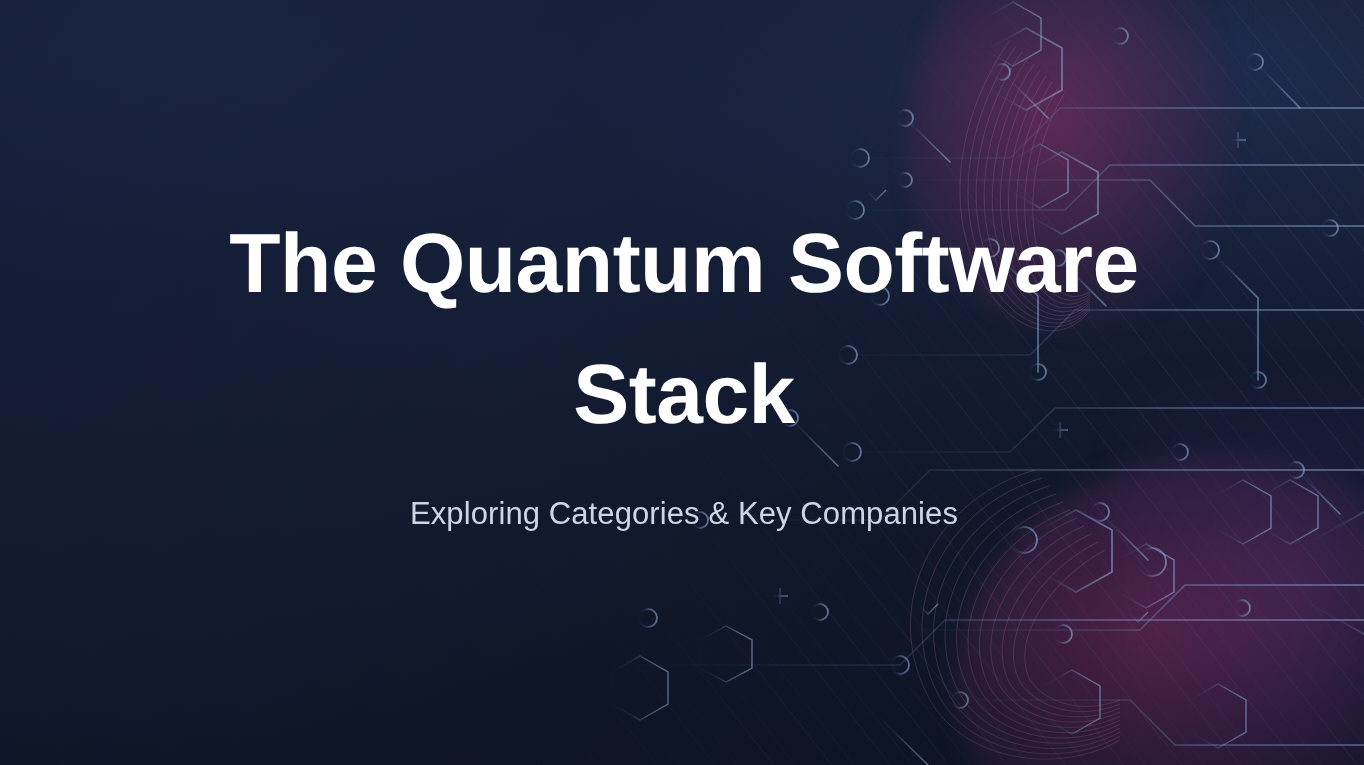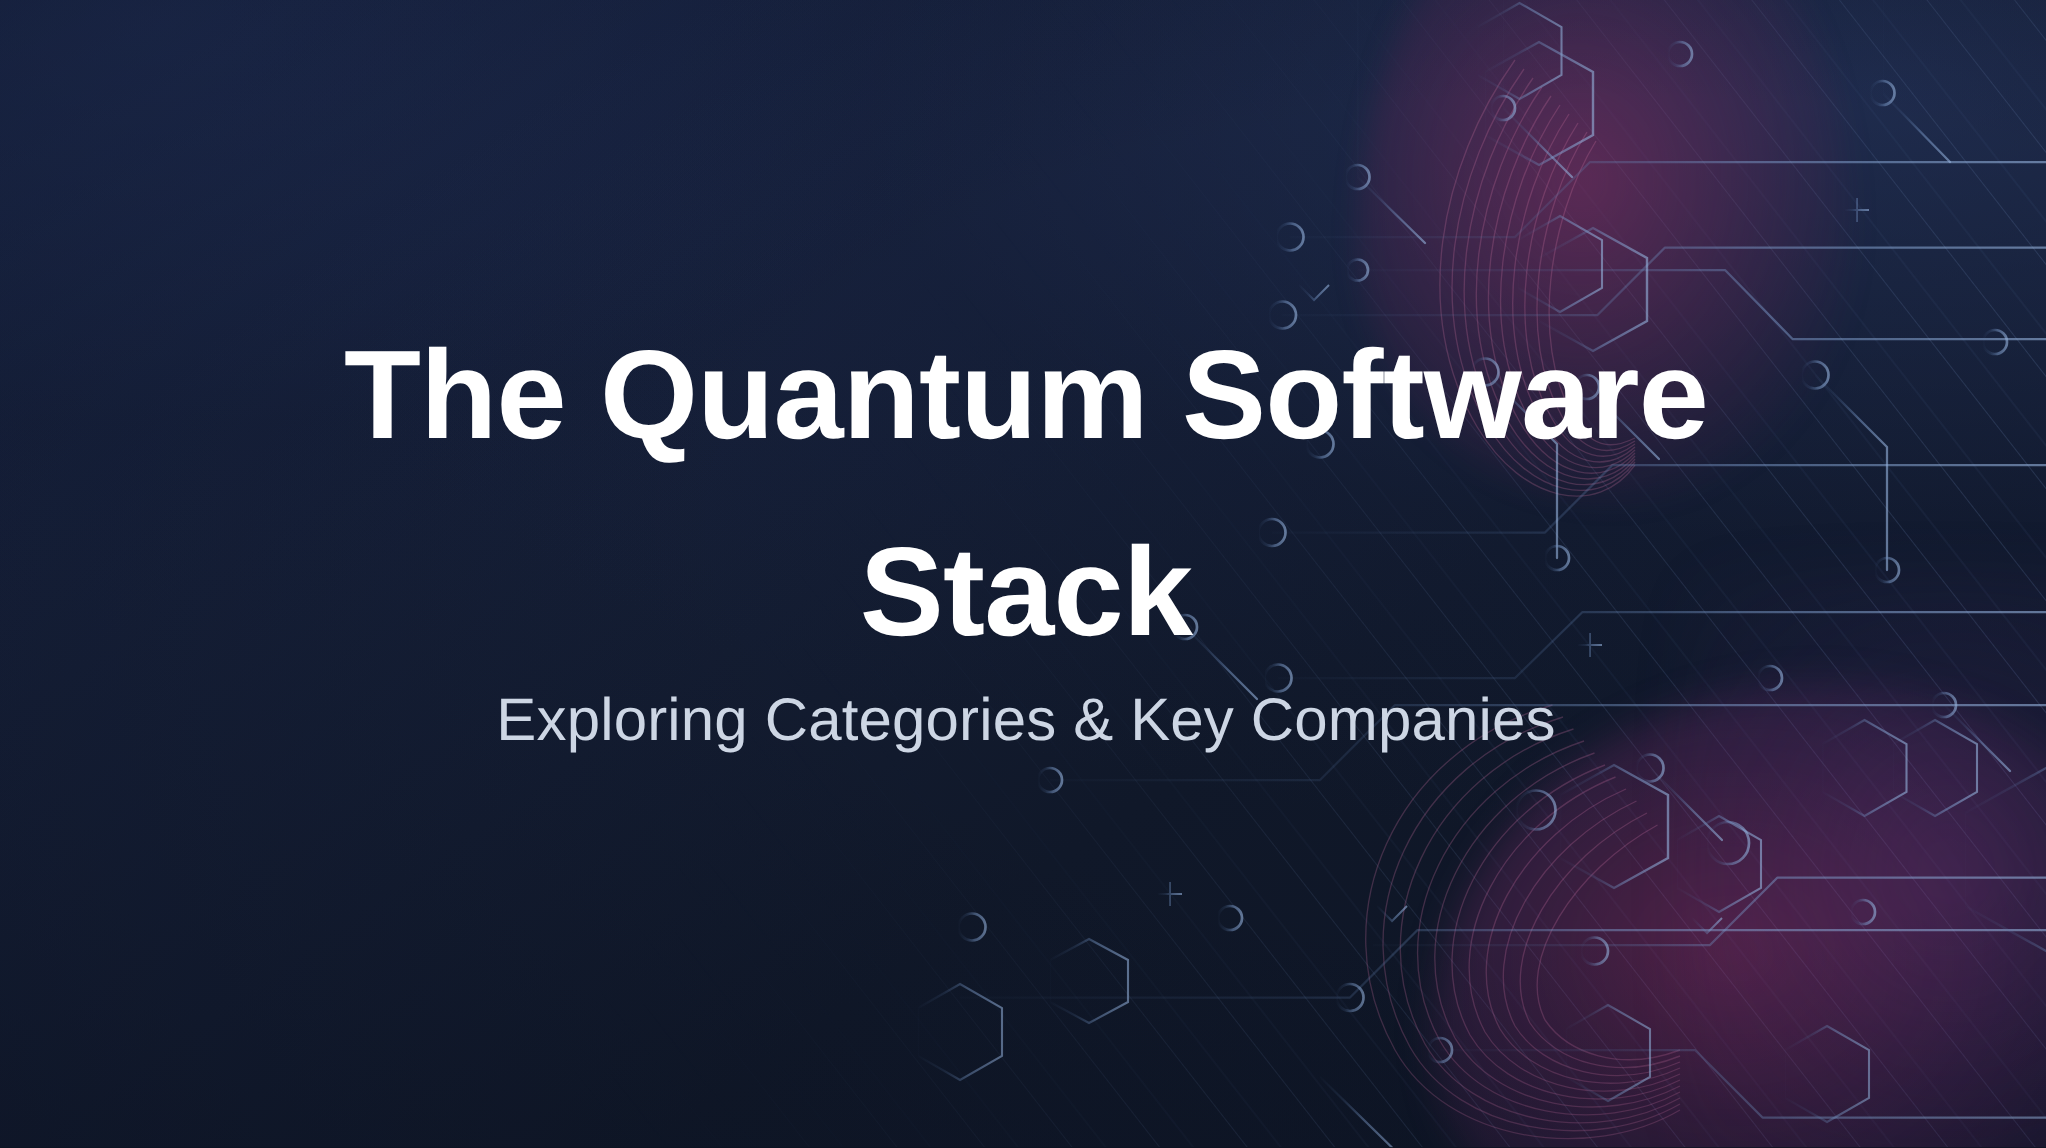--- a/index.html
+++ b/index.html
@@ -90,23 +90,24 @@
     color:#ffffff;
     font-size: 84px;
     line-height: 131px;
     font-weight: 800;
     letter-spacing: -0.5px;
     white-space: pre-line;
     text-rendering: geometricPrecision;
   }
 
   .subtitle {
+    margin-top: 34px;
     text-align:left;
     color:#cdd6e4;
-    font-size: 40px;
+    font-size: 31px;
     line-height: 40px;
     font-weight: 400;
     letter-spacing: 0.1px;
   }
 </style>
 </head>
 <body>
 
 <div class="slide">
 

